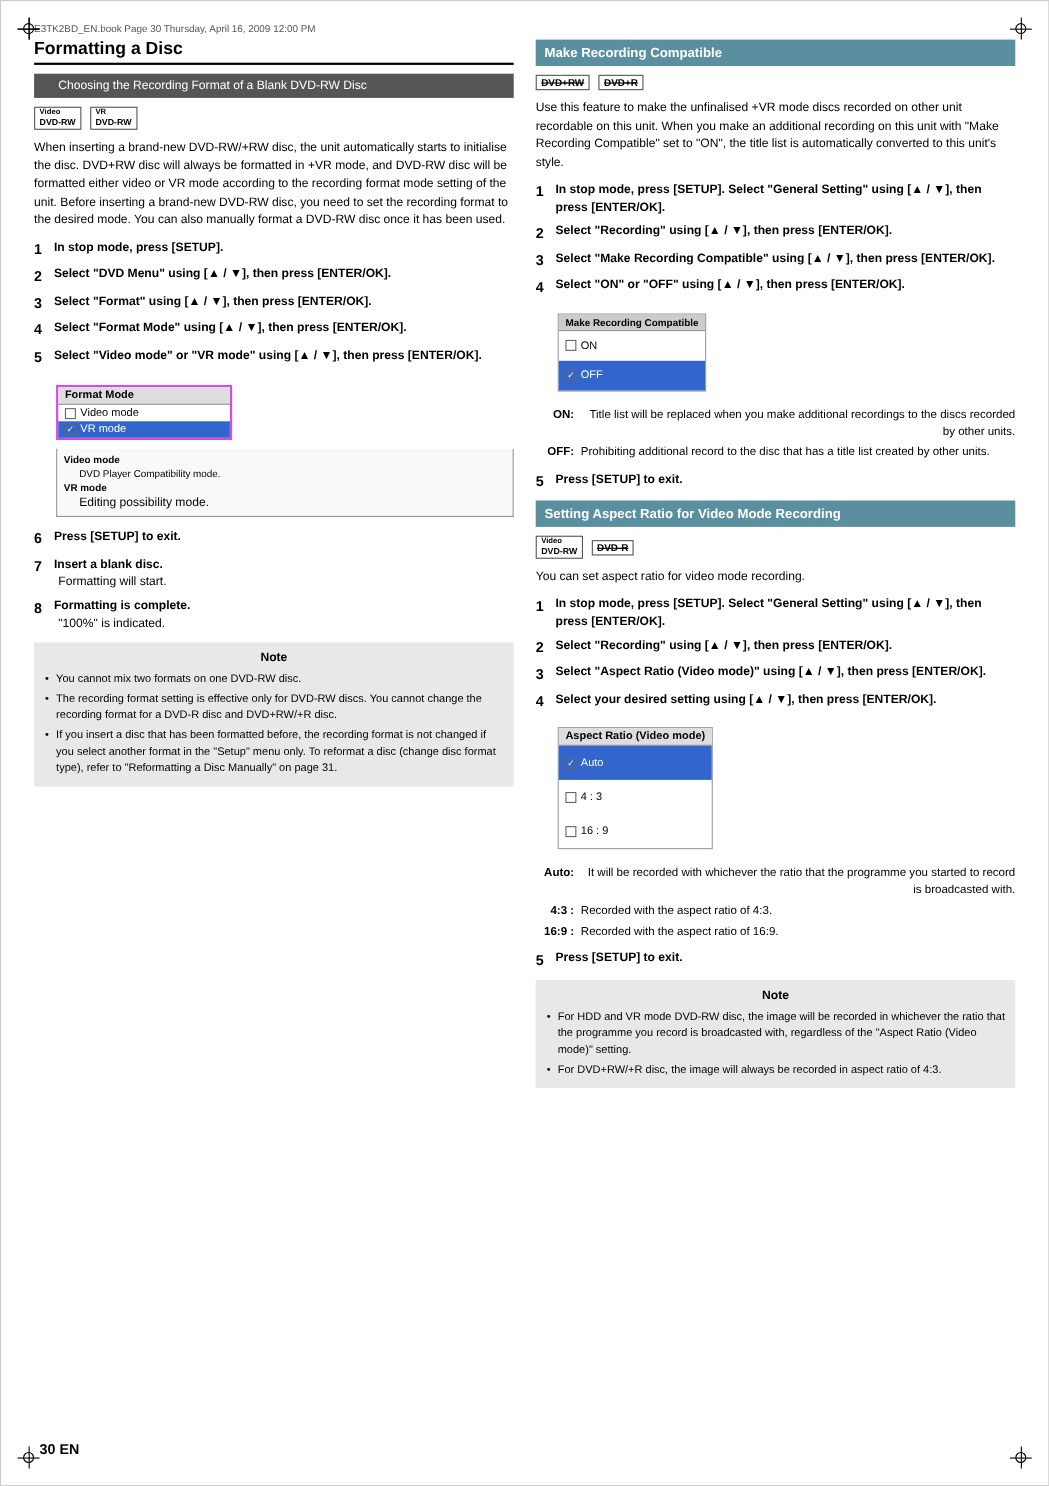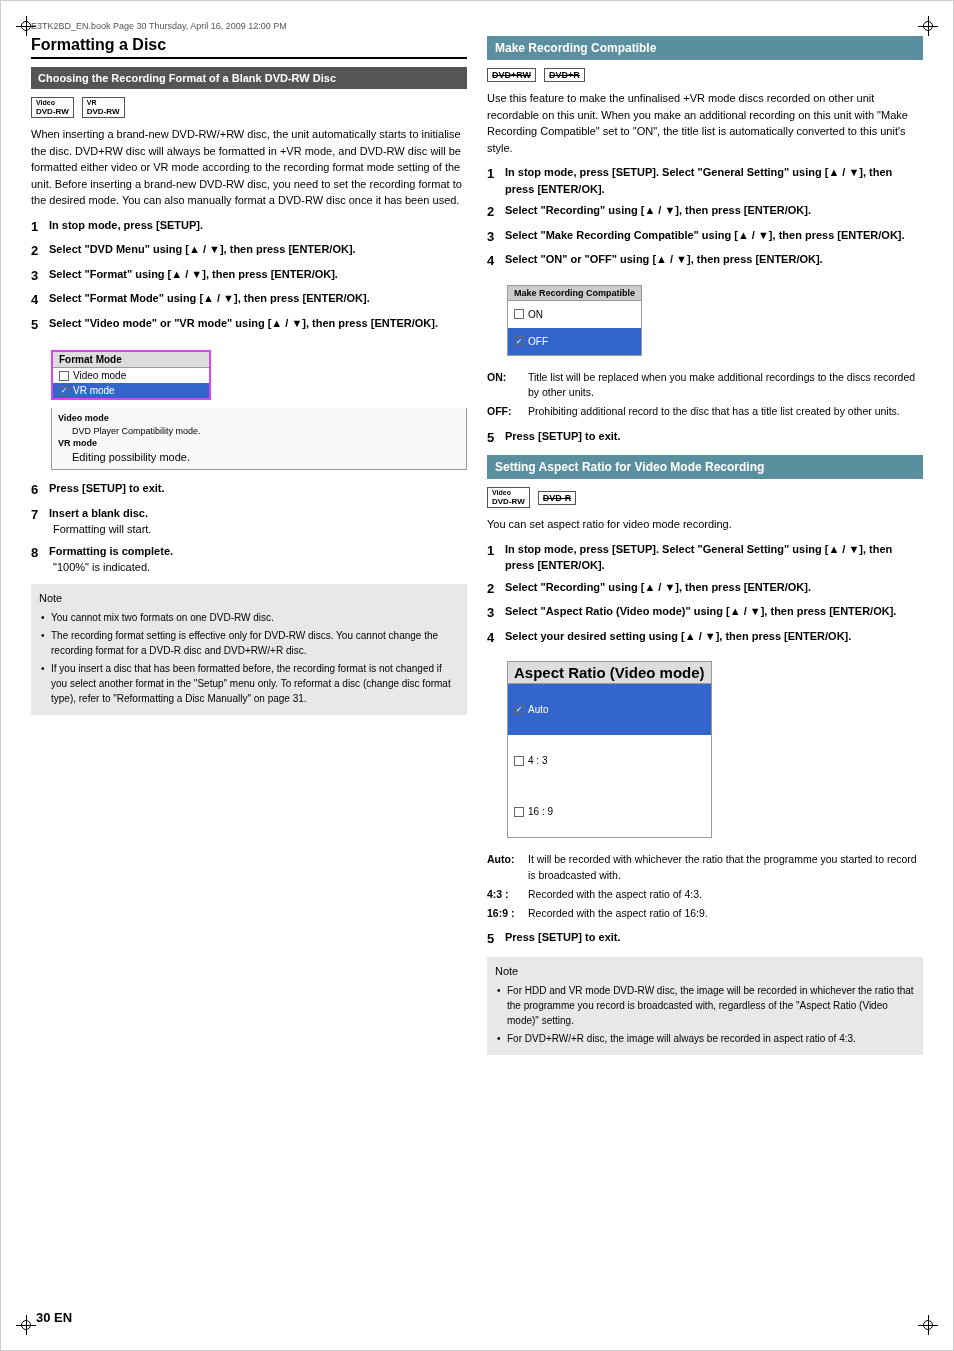--- a/index.html
+++ b/index.html
@@ -91,22 +91,22 @@
       font-weight: bold;
       margin-bottom: 8px;
       border-bottom: 2px solid #000;
       padding-bottom: 3px;
     }
 
     .section-box {
       background: #555;
       color: #fff;
       font-size: 11px;
-      font-weight: bold;
-      padding: 5px 7px;
+      font-weight: normal;
+      padding: 5px 22px;
       margin-bottom: 8px;
     }
 
     .section-box-teal {
       background: #5a8fa0;
       color: #fff;
       font-size: 12px;
       font-weight: bold;
       padding: 5px 8px;
       margin-bottom: 8px;
@@ -207,23 +207,24 @@
     
     .note-box {
       background: #e8e8e8;
       border: none;
       padding: 6px 8px;
       margin-top: 8px;
       font-size: 10px;
       line-height: 1.5;
     }
     .note-box .note-title {
-      font-weight: normal;
+      font-weight: bold;
       font-size: 11px;
       margin-bottom: 4px;
+      text-align: center;
     }
     .note-box ul {
       list-style: none;
       padding: 0;
     }
     .note-box ul li {
       padding-left: 12px;
       position: relative;
       margin-bottom: 3px;
     }
@@ -265,49 +266,50 @@
     }
     .onoff-row.selected {
       background: #3366cc;
       color: #fff;
     }
 
     .dl-list {
       font-size: 10.5px;
       line-height: 1.5;
       margin: 4px 0 8px 0;
+      text-align: right;
     }
     .dl-list .dl-row {
       display: flex;
       gap: 6px;
       margin-bottom: 3px;
     }
     .dl-label {
       font-weight: bold;
       min-width: 35px;
     }
 
     
     .ar-box {
       border: 1px solid #999;
       display: inline-block;
       margin: 6px 0;
       min-width: 130px;
     }
     .ar-header {
       background: #ddd;
-      font-size: 15px;
+      font-size: 10px;
       font-weight: bold;
       padding: 2px 6px;
       border-bottom: 1px solid #999;
     }
     .ar-row {
       display: flex;
       align-items: center;
-      padding: 20px 6px;
+      padding: 10px 6px;
       font-size: 10px;
       gap: 4px;
     }
     .ar-row.selected {
       background: #3366cc;
       color: #fff;
     }
   </style>
 </head>
 <body>

